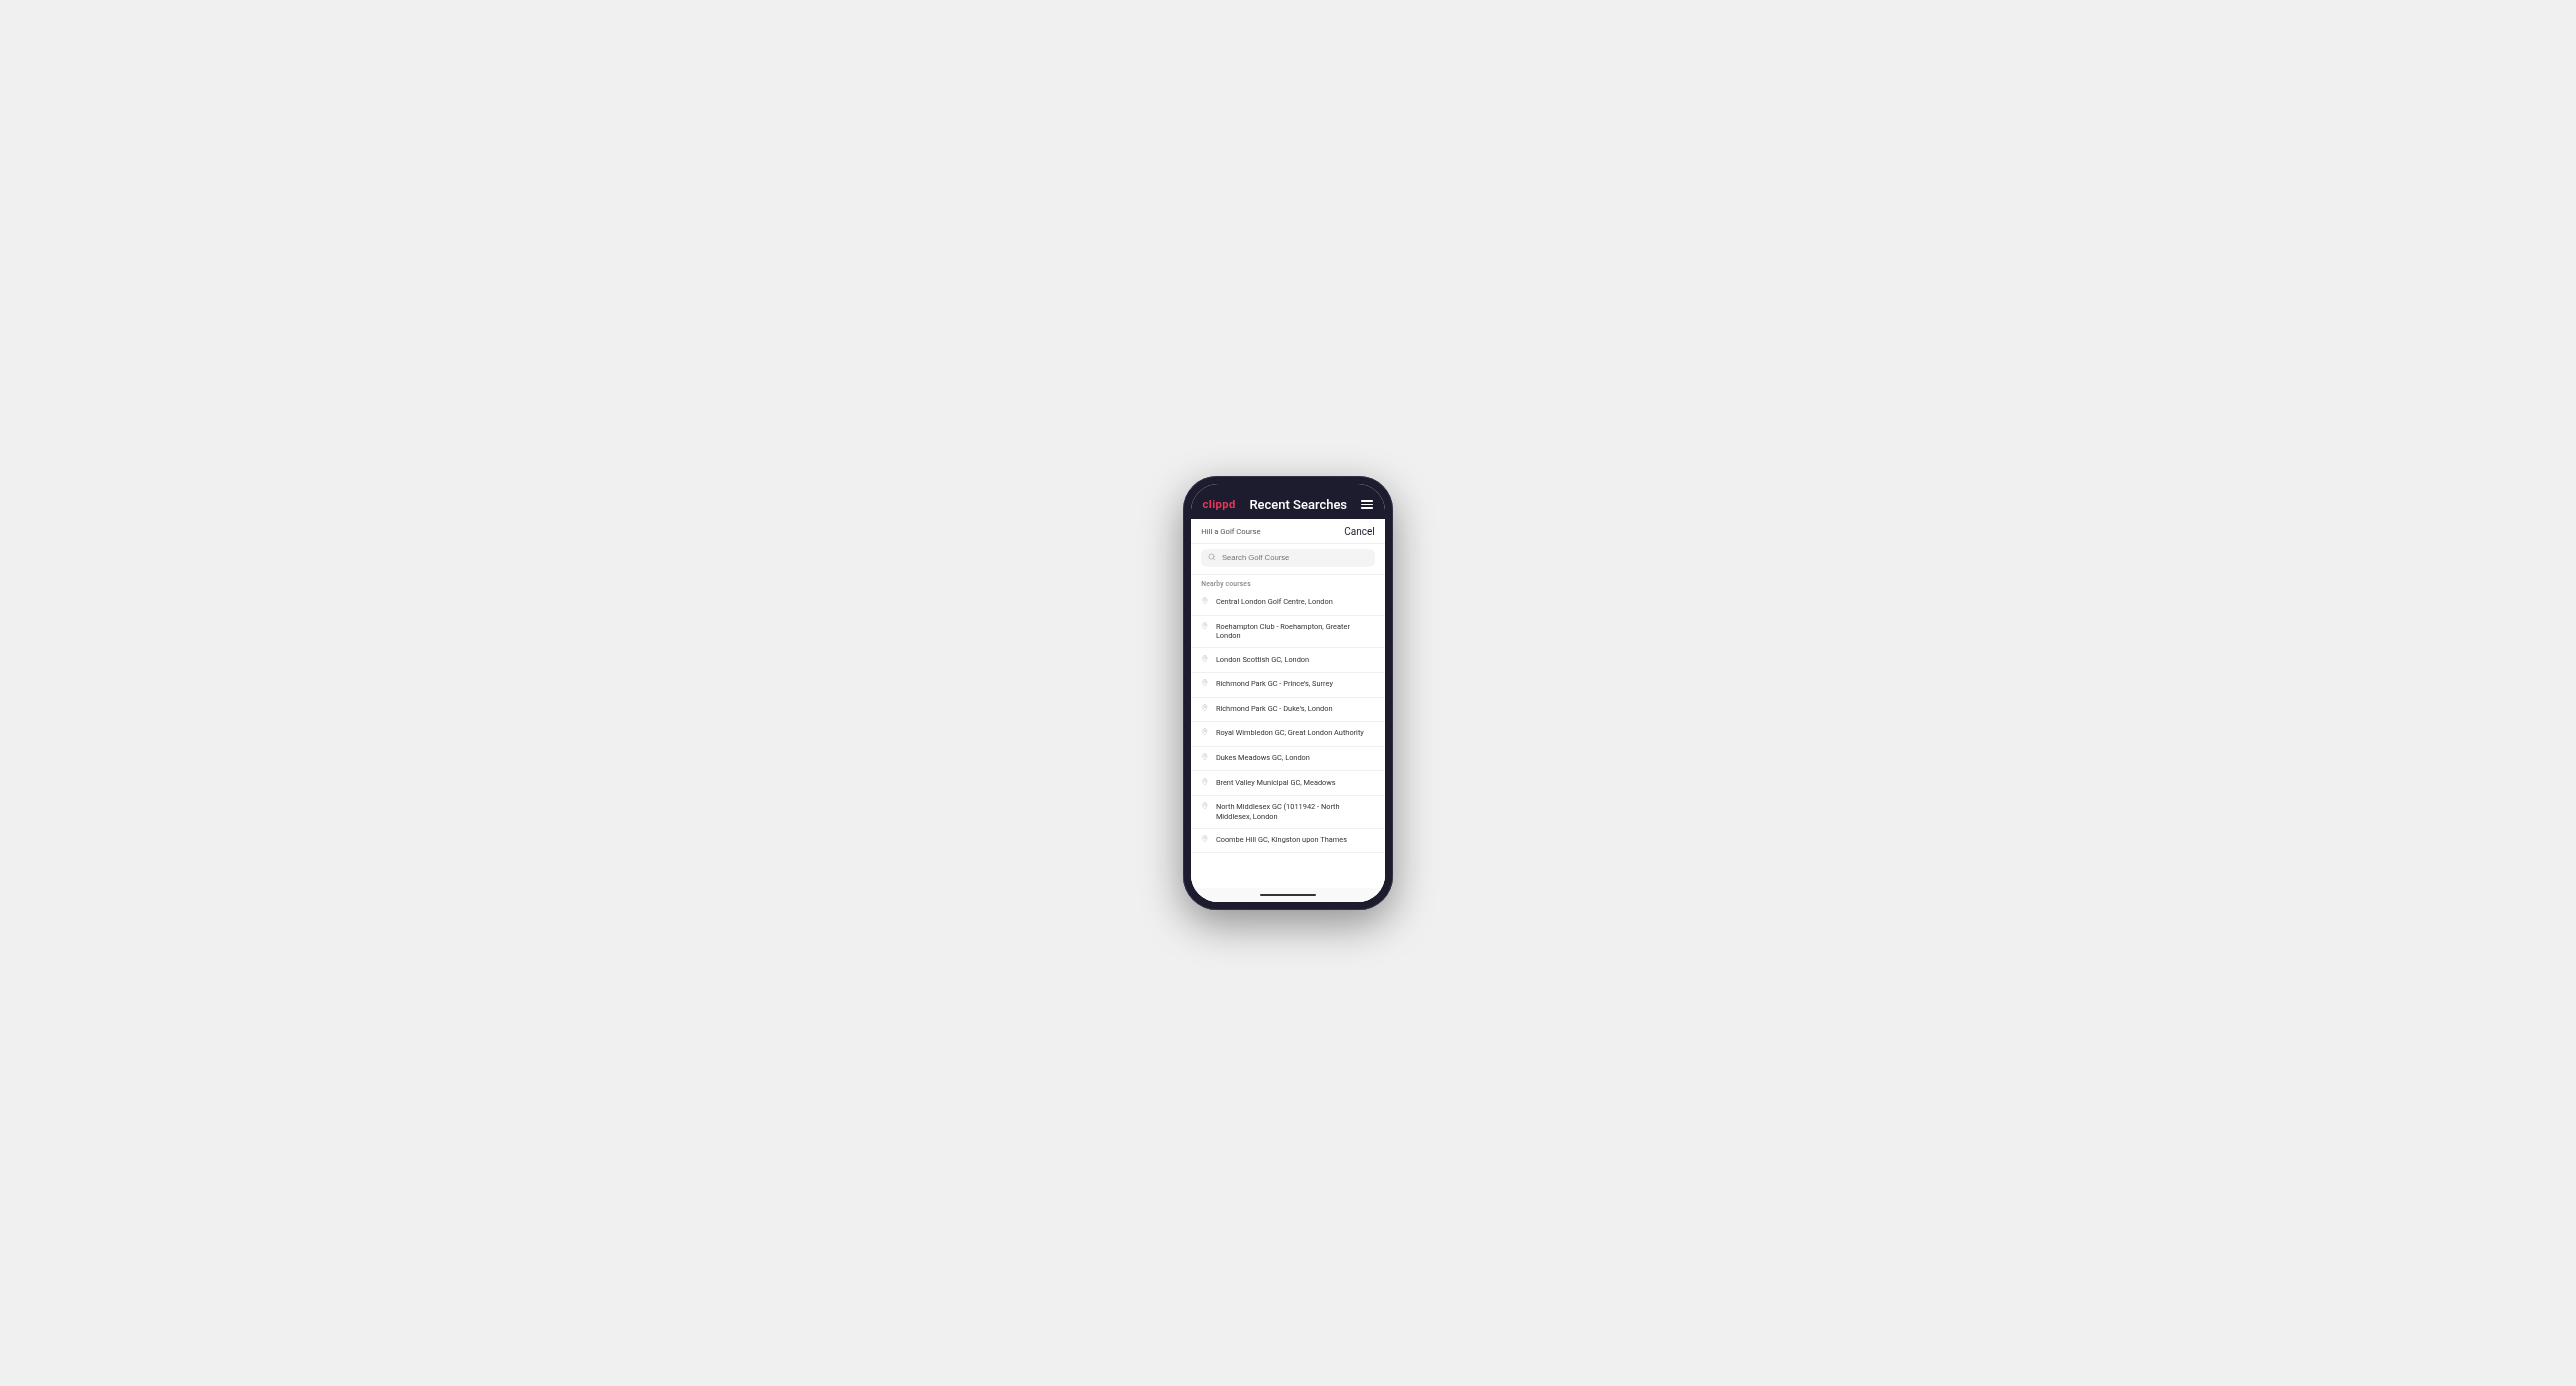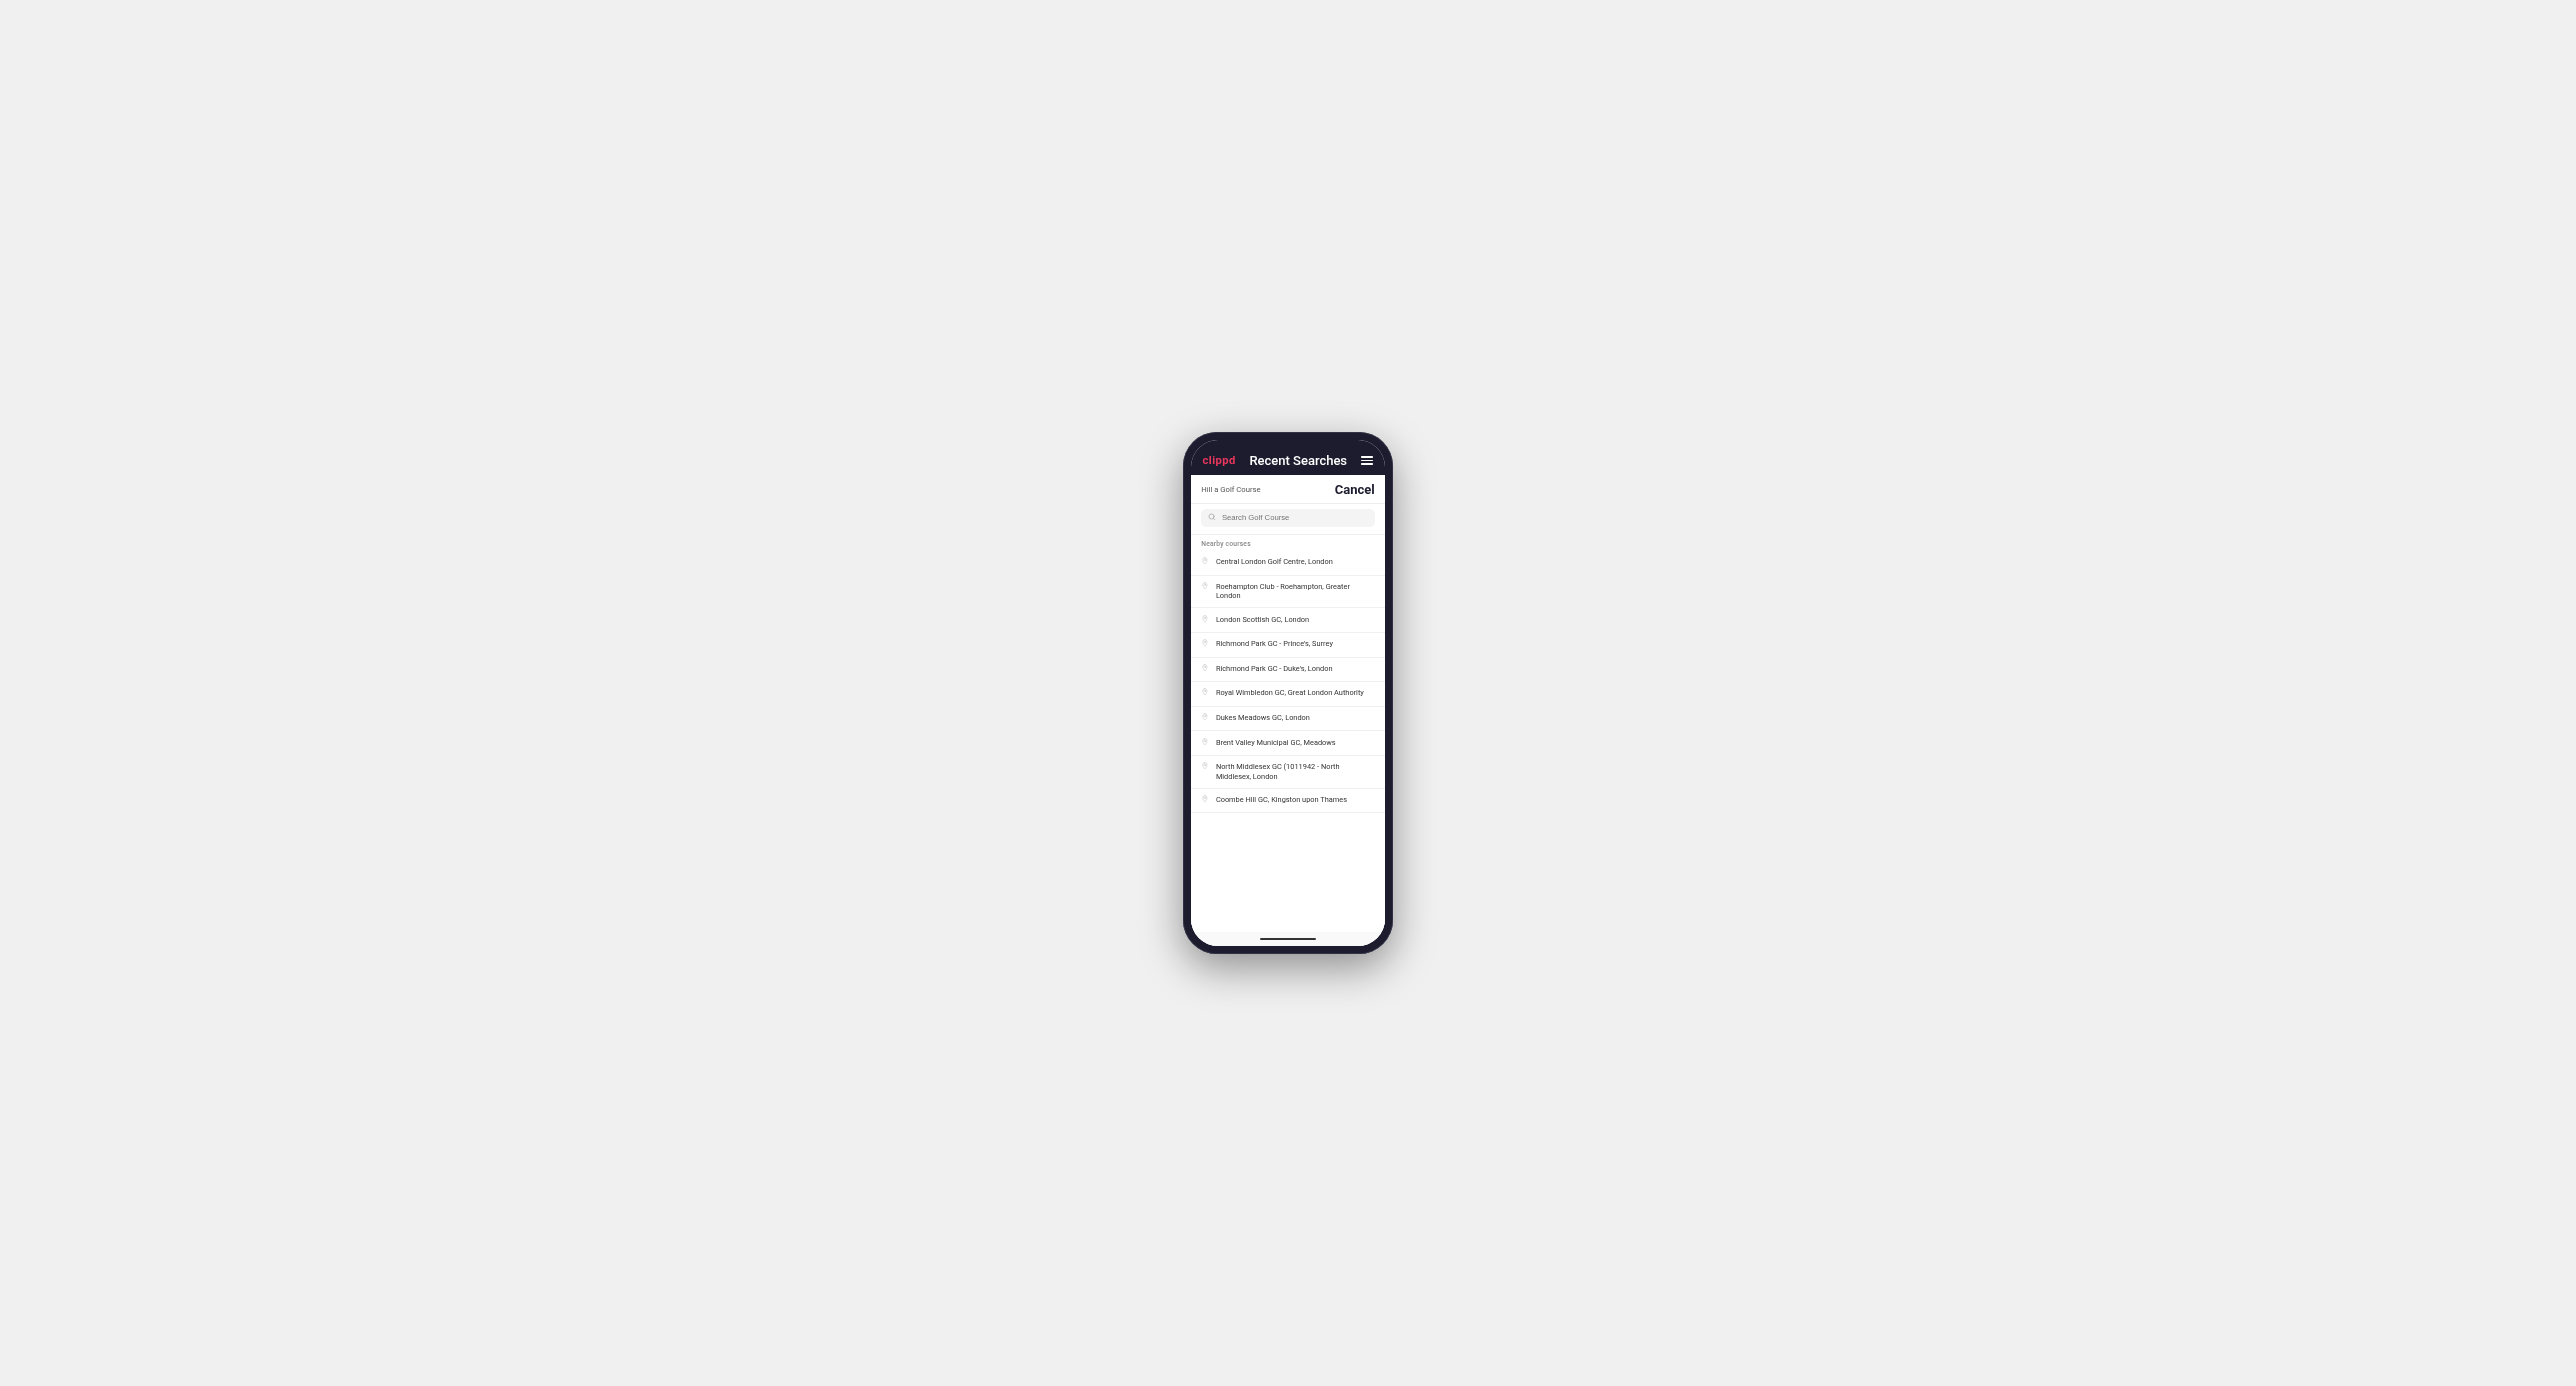--- a/index.html
+++ b/index.html
@@ -12,21 +12,21 @@
       background: #f0f0f0;
       display: flex;
       justify-content: center;
       align-items: center;
       min-height: 100vh;
       font-family: -apple-system, BlinkMacSystemFont, 'Segoe UI', Roboto, sans-serif;
     }
 
     .phone-outer {
       width: 210px;
-      height: 522px;
+      height: 434px;
       background: #1c1c2e;
       border-radius: 34px;
       padding: 8.4px;
       box-shadow: 0 14px 42px rgba(0,0,0,0.4), inset 0 0 0 0.7px #3a3a50;
       position: relative;
     }
 
     .phone-inner {
       width: 100%;
       height: 100%;
@@ -102,22 +102,22 @@
       flex-shrink: 0;
     }
 
     .find-label {
       color: #555555;
       font-size: 7.7px;
     }
 
     .cancel-button {
       color: #1c1c2e;
-      font-size: 13px;
-      font-weight: 700;
+      font-size: 10px;
+      font-weight: 400;
       cursor: pointer;
     }
 
     
     .search-container {
       background: #ffffff;
       padding: 5.6px 9.8px 7px;
       border-bottom: 0.7px solid #eeeeee;
       flex-shrink: 0;
     }

